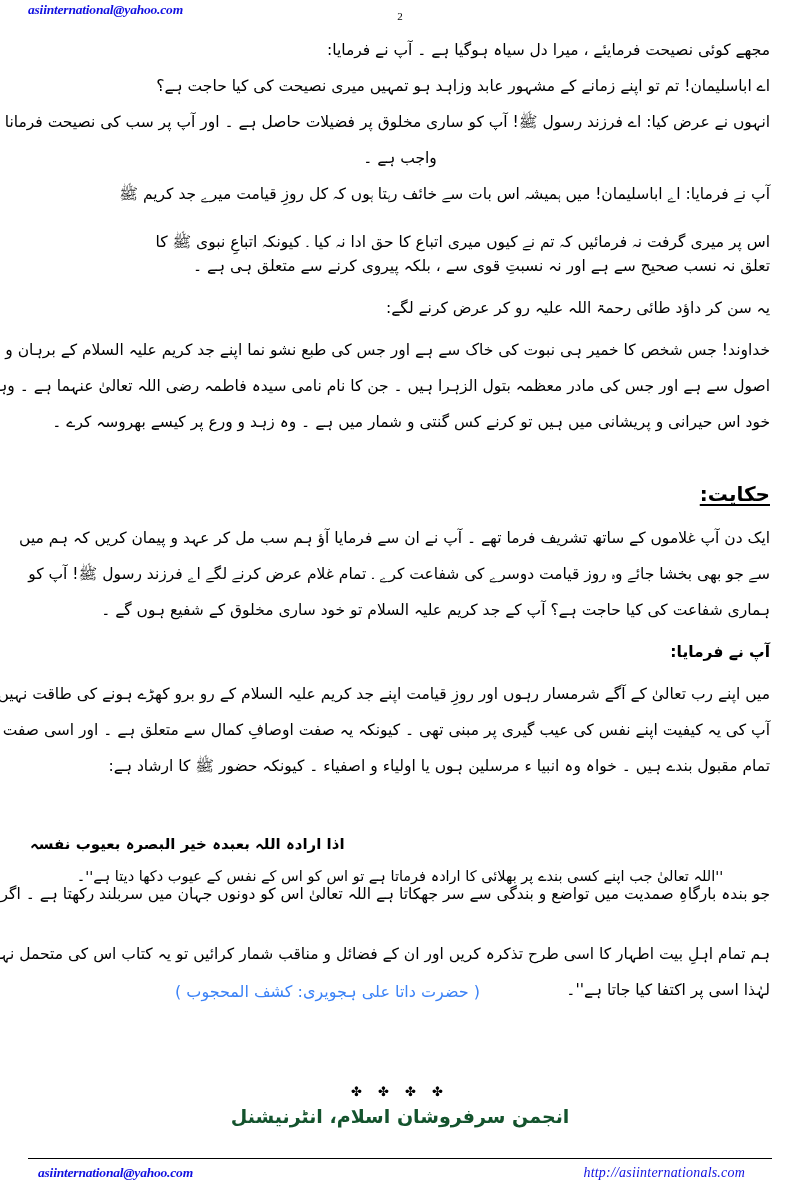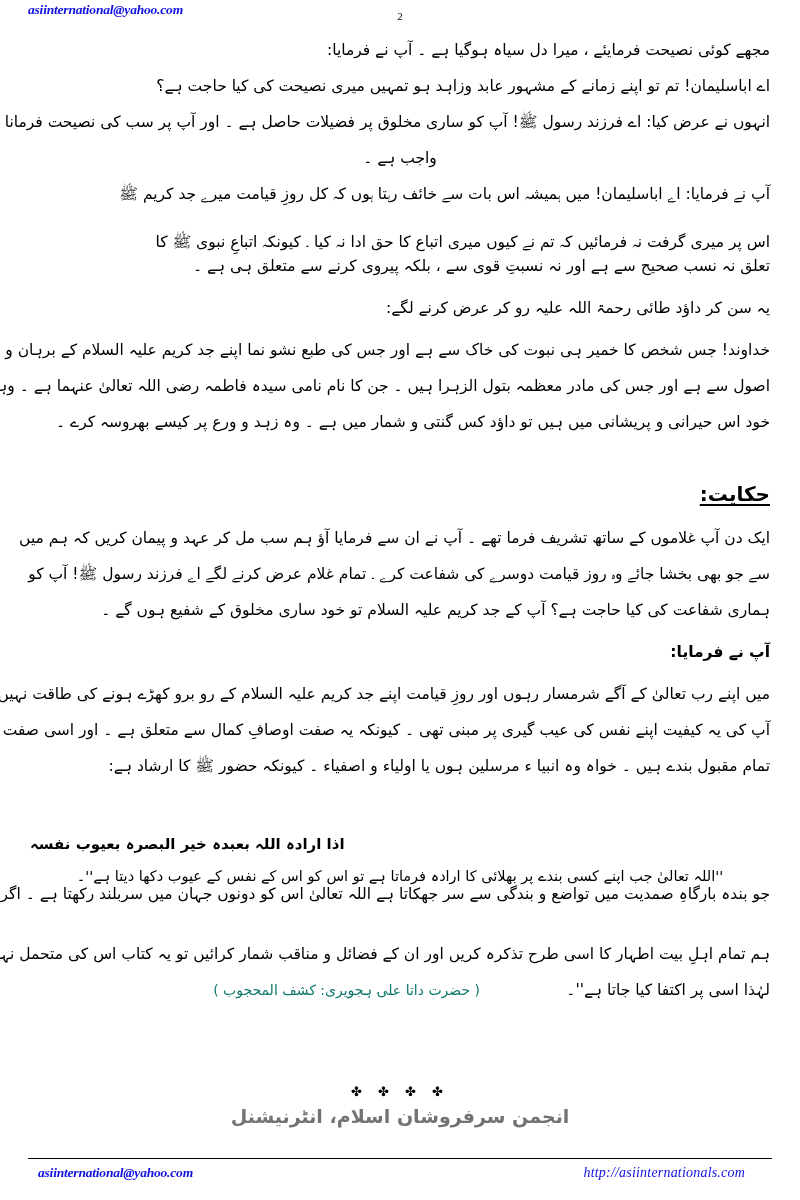--- a/index.html
+++ b/index.html
@@ -100,22 +100,22 @@
     font-size: 15px;
     font-weight: bold;
     color: #000000;
     direction: rtl;
     letter-spacing: 0.5px;
   }
 
   .citation {
     position: absolute;
     font-family: "DejaVu Sans", sans-serif;
-    font-size: 14px;
-    color: #0f766e;
+    font-size: 16px;
+    color: #3b82f6;
     white-space: nowrap;
     direction: rtl;
   }
 
   
   .ornament-row {
     position: absolute;
     left: 0;
     width: 800px;
     text-align: center;
@@ -126,21 +126,21 @@
     line-height: 1;
   }
   .org-name {
     position: absolute;
     left: 0;
     width: 800px;
     text-align: center;
     font-family: "DejaVu Sans", sans-serif;
     font-size: 19px;
     font-weight: bold;
-    color: #737373;
+    color: #14532d;
     direction: rtl;
     letter-spacing: 0.5px;
   }
 
   
   .footer-rule {
     position: absolute;
     left: 28px;
     top: 1158px;
     width: 744px;
@@ -196,21 +196,21 @@
         <div class="u-line u-right" style="top: 12px; font-size: 15.5px; margin-left: 42px;">مجھے کوئی نصیحت فرمایئے ، میرا دل سیاہ ہوگیا ہے ۔  آپ نے فرمایا:</div>
         <div class="u-line u-right" style="top: 48px; font-size: 15.5px;">اے اباسلیمان!   تم تو اپنے زمانے کے مشہور عابد وزاہد ہو تمہیں میری نصیحت کی کیا حاجت ہے؟</div>
         <div class="u-line u-right" style="top: 84px; font-size: 15.5px;">انہوں نے عرض کیا:    اے فرزند رسول ﷺ! آپ کو ساری مخلوق پر فضیلات حاصل ہے ۔ اور آپ پر سب کی نصیحت فرمانا</div>
         <div class="u-line u-center" style="top: 120px; font-size: 15.5px;">واجب ہے ۔</div>
         <div class="u-line u-right" style="top: 156px; font-size: 15.5px;">آپ نے فرمایا:      اے اباسلیمان! میں ہمیشہ اس بات سے خائف رہتا ہوں کہ کل روزِ قیامت میرے جد کریم ﷺ</div>
         <div class="u-line u-right" style="top: 204px; font-size: 15.5px;">اس پر میری گرفت نہ فرمائیں کہ تم نے کیوں میری اتباع کا حق ادا نہ کیا ۔  کیونکہ اتباعِ نبوی ﷺ کا</div>
         <div class="u-line u-right" style="top: 228px; font-size: 15.5px;">تعلق نہ نسب صحیح سے ہے اور نہ نسبتِ قوی سے ، بلکہ پیروی کرنے سے متعلق ہی ہے ۔</div>
         <div class="u-line u-right" style="top: 270px; font-size: 15.5px;">یہ سن کر داؤد طائی رحمۃ اللہ علیہ رو کر عرض کرنے لگے:</div>
         <div class="u-line u-right" style="top: 312px; font-size: 15.5px;">خداوند!  جس شخص کا خمیر ہی نبوت کی خاک سے ہے اور جس کی طبع نشو نما اپنے جد کریم علیہ السلام کے برہان و حجت کے</div>
         <div class="u-line u-right" style="top: 348px; font-size: 15.5px;">اصول سے ہے اور جس کی مادر معظمہ بتول الزہرا ہیں ۔ جن کا نام نامی سیدہ فاطمہ رضی اللہ تعالیٰ عنہما ہے ۔ وہی جب بذات</div>
-        <div class="u-line u-right" style="top: 384px; font-size: 15.5px;">خود اس حیرانی و پریشانی میں ہیں تو داؤد کس گنتی و شمار میں ہے ۔ وہ زہد و ورع پر کیسے بھروسہ کرے ۔</div>
+        <div class="u-line u-right" style="top: 384px; font-size: 15.5px;">خود اس حیرانی و پریشانی میں ہیں تو کرنے کس گنتی و شمار میں ہے ۔ وہ زہد و ورع پر کیسے بھروسہ کرے ۔</div>
         <div class="u-line u-right" style="top: 500px; font-size: 15.5px;">ایک دن آپ غلاموں کے ساتھ تشریف فرما تھے ۔ آپ نے ان سے فرمایا   آؤ ہم سب مل کر عہد و پیمان کریں کہ ہم میں</div>
         <div class="u-line u-right" style="top: 536px; font-size: 15.5px;">سے جو بھی بخشا جائے  وہ روز قیامت دوسرے کی شفاعت کرے ۔ تمام غلام عرض کرنے لگے  اے فرزند رسول ﷺ! آپ کو</div>
         <div class="u-line u-right" style="top: 572px; font-size: 15.5px;">ہماری شفاعت کی کیا حاجت ہے؟   آپ کے جد کریم علیہ السلام تو خود ساری مخلوق کے شفیع ہوں گے ۔</div>
         <div class="u-line u-right" style="top: 614px; font-size: 15.5px; font-weight: bold;">آپ نے فرمایا:</div>
         <div class="u-line u-right" style="top: 656px; font-size: 15.5px;">میں اپنے رب تعالیٰ کے آگے شرمسار رہوں اور روزِ قیامت اپنے جد کریم علیہ السلام کے رو برو کھڑے ہونے کی طاقت نہیں رکھتا ۔</div>
         <div class="u-line u-right" style="top: 692px; font-size: 15.5px;">آپ کی یہ کیفیت اپنے نفس کی عیب گیری پر مبنی تھی ۔ کیونکہ یہ صفت اوصافِ کمال سے متعلق ہے ۔ اور اسی صفت پر خدا کے</div>
         <div class="u-line u-right" style="top: 728px; font-size: 15.5px;">تمام مقبول بندے ہیں ۔ خواہ وہ انبیا ء مرسلین ہوں یا اولیاء و اصفیاء ۔   کیونکہ حضور ﷺ کا ارشاد ہے:</div>
         <div class="u-line u-center" style="top: 838px; font-size: 14.5px;">''اللہ تعالیٰ جب اپنے کسی بندے پر بھلائی کا ارادہ فرماتا ہے تو اس کو اس کے نفس کے عیوب دکھا دیتا ہے''۔</div>
         <div class="u-line u-right" style="top: 856px; font-size: 15.5px;">جو بندہ بارگاہِ صمدیت میں تواضع و بندگی سے سر جھکاتا ہے  اللہ تعالیٰ اس کو دونوں جہان میں سربلند رکھتا ہے ۔ اگر</div>
         <div class="u-line u-right" style="top: 916px; font-size: 15.5px;">ہم تمام اہلِ بیت اطہار کا اسی طرح تذکرہ کریں اور ان کے فضائل و مناقب شمار کرائیں تو یہ کتاب اس کی متحمل نہیں ہوسکتی ۔</div>

